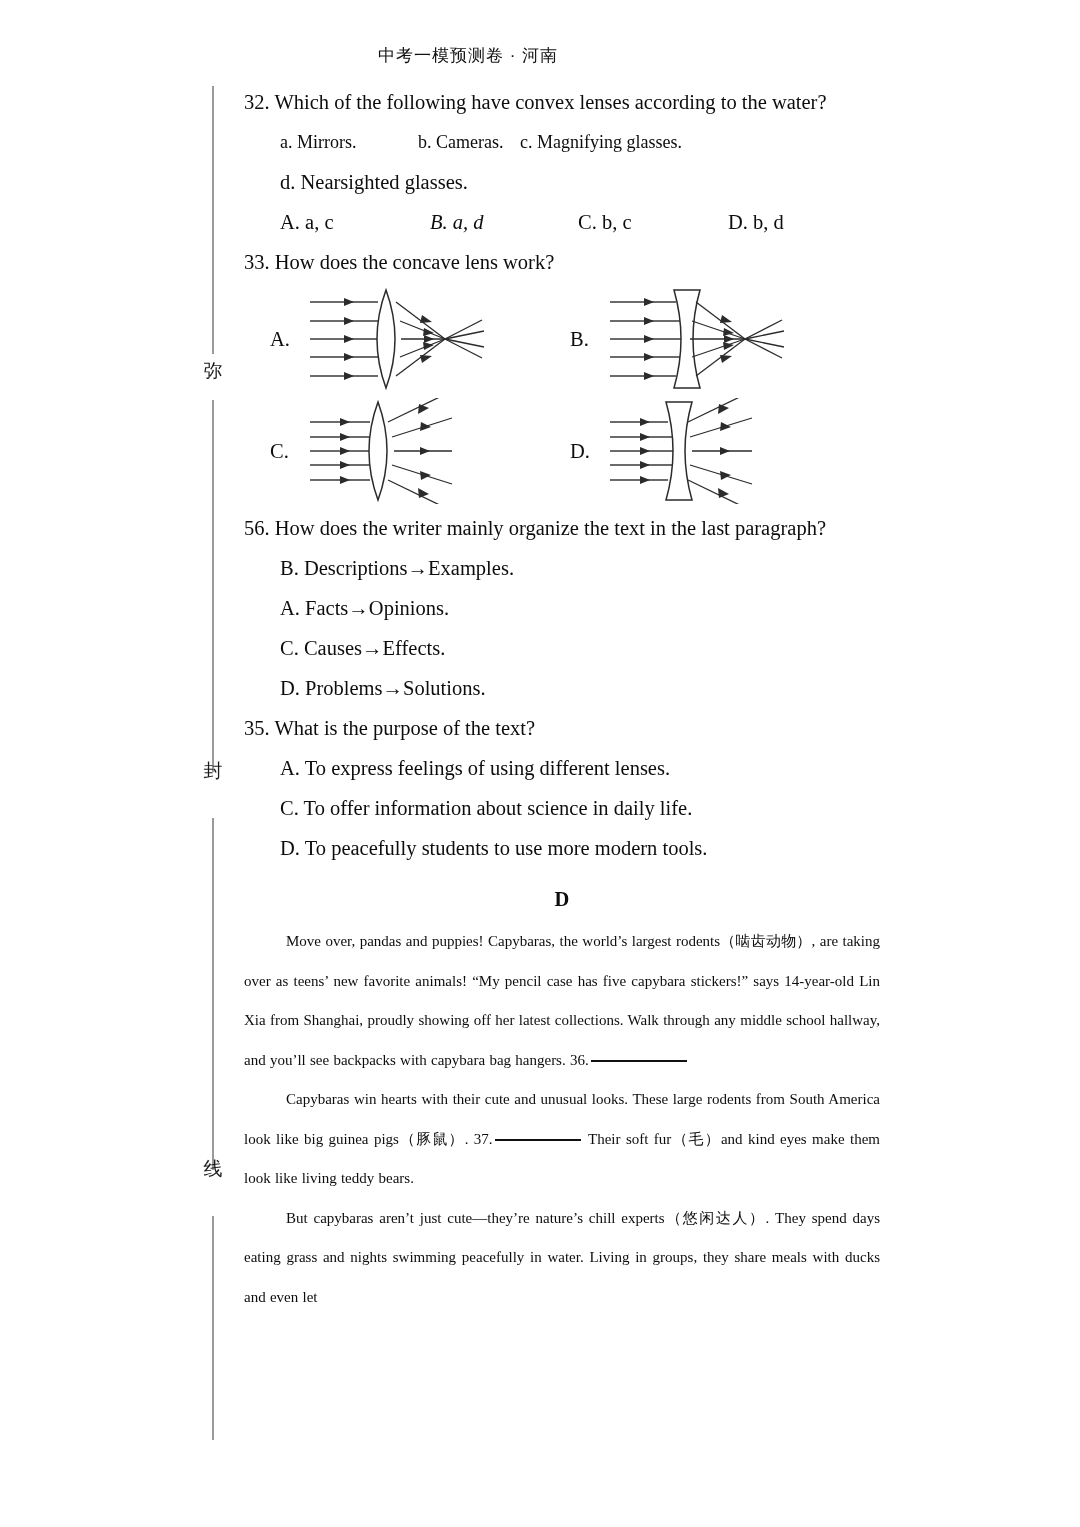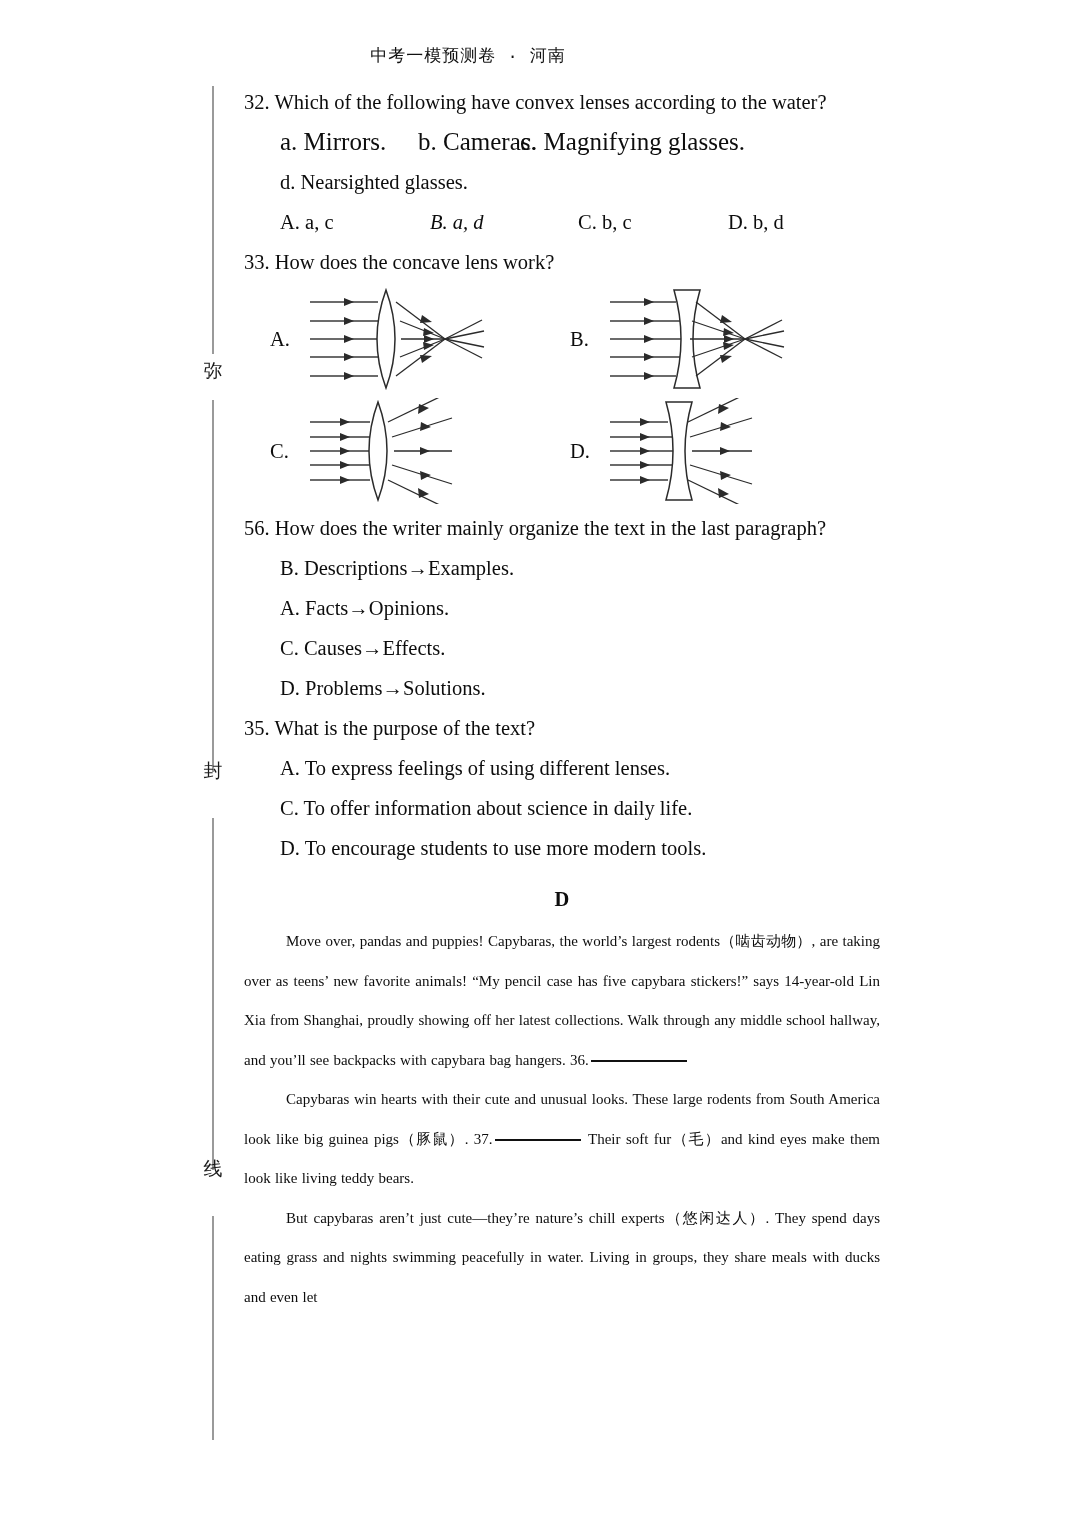--- a/index.html
+++ b/index.html
@@ -16,21 +16,21 @@
     overflow: hidden;
   }
 
   
   .page-header {
     position: absolute;
     top: 44px;
     left: 0;
     width: 936px;
     text-align: center;
-    font-family: Liberation Mono, monospace;
+    font-family: Liberation Sans, sans-serif;
     font-size: 17px;
     letter-spacing: 1px;
     color: #111;
   }
 
   
   .seal-margin {
     position: absolute;
     left: 196px;
     top: 70px;
@@ -87,21 +87,21 @@
   .opt-row span { position: absolute; top: 0; }
   .opt-row .o0 { left: 36px; }
   .opt-row .o1 { left: 186px; font-style: italic; }
   .opt-row .o2 { left: 334px; }
   .opt-row .o3 { left: 484px; }
 
   
   .sub-row {
     position: relative;
     height: 40px;
-    font-size: 25px;
+    font-size: 18px;
     line-height: 40px;
   }
   .sub-row span { position: absolute; top: 0; }
   .sub-row .s0 { left: 36px; }
   .sub-row .s1 { left: 174px; }
   .sub-row .s2 { left: 276px; }
 
   
   .diagram-block {
     position: relative;
@@ -365,21 +365,21 @@
   <div class="q-line indent-1">A. Facts→Opinions.</div>
   <div class="q-line indent-1">C. Causes→Effects.</div>
   <div class="q-line indent-1">D. Problems→Solutions.</div>
 
   <div class="q-line">
     <span>35.</span>
     <span>What is the purpose of the text?</span>
   </div>
   <div class="q-line indent-1">A. To express feelings of using different lenses.</div>
   <div class="q-line indent-1">C. To offer information about science in daily life.</div>
-  <div class="q-line indent-1">D. To encourage students to use more modern tools.</div>
+  <div class="q-line indent-1">D. To peacefully students to use more modern tools.</div>
 
   <div class="passage-title">D</div>
 
   <div class="passage-para"><span>Move over, pandas and puppies! Capybaras, the world’s largest rodents（啮齿动物）, are taking over as teens’ new favorite animals! “My pencil case has five capybara stickers!” says 14-year-old Lin Xia from Shanghai, proudly showing off her latest collections. Walk through any middle school hallway, and you’ll see backpacks with capybara bag hangers. 36.</span><span class="blank-line"></span></div>
 
   <div class="passage-para"><span>Capybaras win hearts with their cute and unusual looks. These large rodents from South America look like big guinea pigs（豚鼠）. 37.</span><span class="blank-line short"></span> <span>Their soft fur（毛）and kind eyes make them look like living teddy bears.</span></div>
 
   <div class="passage-para">But capybaras aren’t just cute—they’re nature’s chill experts（悠闲达人）. They spend days eating grass and nights swimming peacefully in water. Living in groups, they share meals with ducks and even let</div>
 
 </div>

